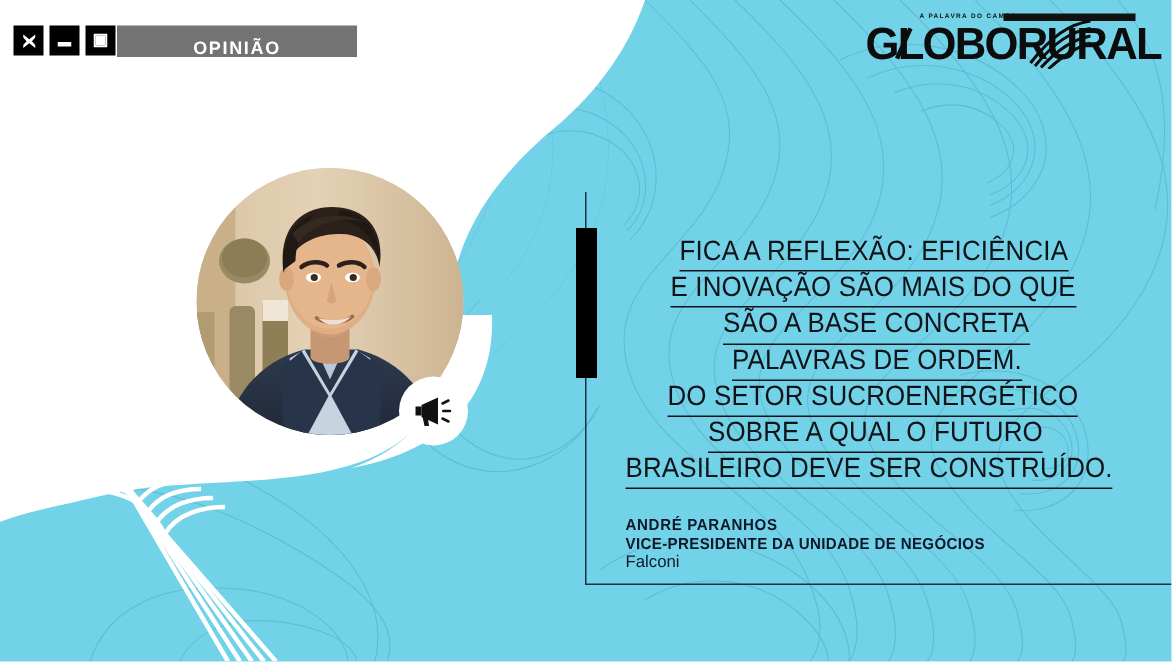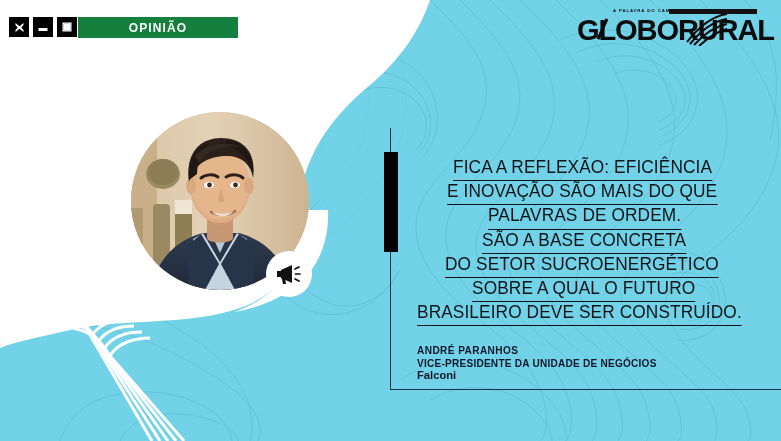--- a/index.html
+++ b/index.html
@@ -18,22 +18,22 @@
   .whiteblob{position:absolute;inset:0;pointer-events:none;}
   .whiteblob svg{width:100%;height:100%;display:block;}
 
   
   .winbtns{position:absolute;left:9px;top:17px;display:flex;gap:4px;z-index:9;}
   .wbtn{width:20px;height:20px;background:#000;display:flex;align-items:center;justify-content:center;}
   .wbtn svg{display:block;}
 
   
   .opiniao{
-    position:absolute;left:78px;top:17px;width:160px;height:21px;background:#15803d;
-    display:flex;align-items:center;justify-content:center;z-index:9;
+    position:absolute;left:78px;top:17px;width:160px;height:21px;background:#737373;
+    display:flex;align-items:flex-end;justify-content:center;z-index:9;
   }
   .opiniao span{
     color:#fff;font-size:12px;font-weight:bold;letter-spacing:1.1px;
     font-family:"Liberation Sans",sans-serif;line-height:1;
   }
 
   
   .logo{position:absolute;right:22px;top:8px;width:182px;height:44px;z-index:9;}
   .logo .tagline{
     position:absolute;left:36px;top:0px;font-size:4.3px;font-weight:bold;
@@ -86,21 +86,21 @@
   .attrib{position:absolute;left:417px;top:344px;z-index:6;color:#0f172a;}
   .attrib .name{
     font-size:10.6px;font-weight:bold;letter-spacing:.45px;line-height:12.6px;
     font-family:"Liberation Sans",sans-serif;transform:scaleX(.95);transform-origin:left center;
   }
   .attrib .role{
     font-size:10.6px;font-weight:bold;letter-spacing:.25px;line-height:12.6px;
     font-family:"Liberation Sans",sans-serif;transform:scaleX(.95);transform-origin:left center;
   }
   .attrib .org{
-    font-size:11.2px;font-weight:bold;letter-spacing:0px;line-height:13px;
+    font-size:11.2px;font-weight:normal;letter-spacing:0px;line-height:13px;
     font-family:"Liberation Sans",sans-serif;
   }
 
   
   .roads{position:absolute;left:0;bottom:0;width:330px;height:175px;z-index:3;pointer-events:none;}
   .roads svg{display:block;width:100%;height:100%;}
 </style>
 </head>
 <body>
 
@@ -292,22 +292,22 @@
     </svg>
   </div>
 
   <div class="frameline"></div>
   <div class="frameline-b"></div>
   <div class="quotebar"></div>
 
   <div class="quote">
     <div class="qrow"><span class="qline">FICA A REFLEXÃO: EFICIÊNCIA</span></div>
     <div class="qrow"><span class="qline">E INOVAÇÃO SÃO MAIS DO QUE</span></div>
+    <div class="qrow"><span class="qline">SÃO A BASE CONCRETA</span></div>
     <div class="qrow"><span class="qline">PALAVRAS DE ORDEM.</span></div>
-    <div class="qrow"><span class="qline">SÃO A BASE CONCRETA</span></div>
     <div class="qrow"><span class="qline">DO SETOR SUCROENERGÉTICO</span></div>
     <div class="qrow"><span class="qline">SOBRE A QUAL O FUTURO</span></div>
     <div class="qrow"><span class="qline">BRASILEIRO DEVE SER CONSTRUÍDO.</span></div>
   </div>
 
   <div class="attrib">
     <div class="name">ANDRÉ PARANHOS</div>
     <div class="role">VICE-PRESIDENTE DA UNIDADE DE NEGÓCIOS</div>
     <div class="org">Falconi</div>
   </div>

